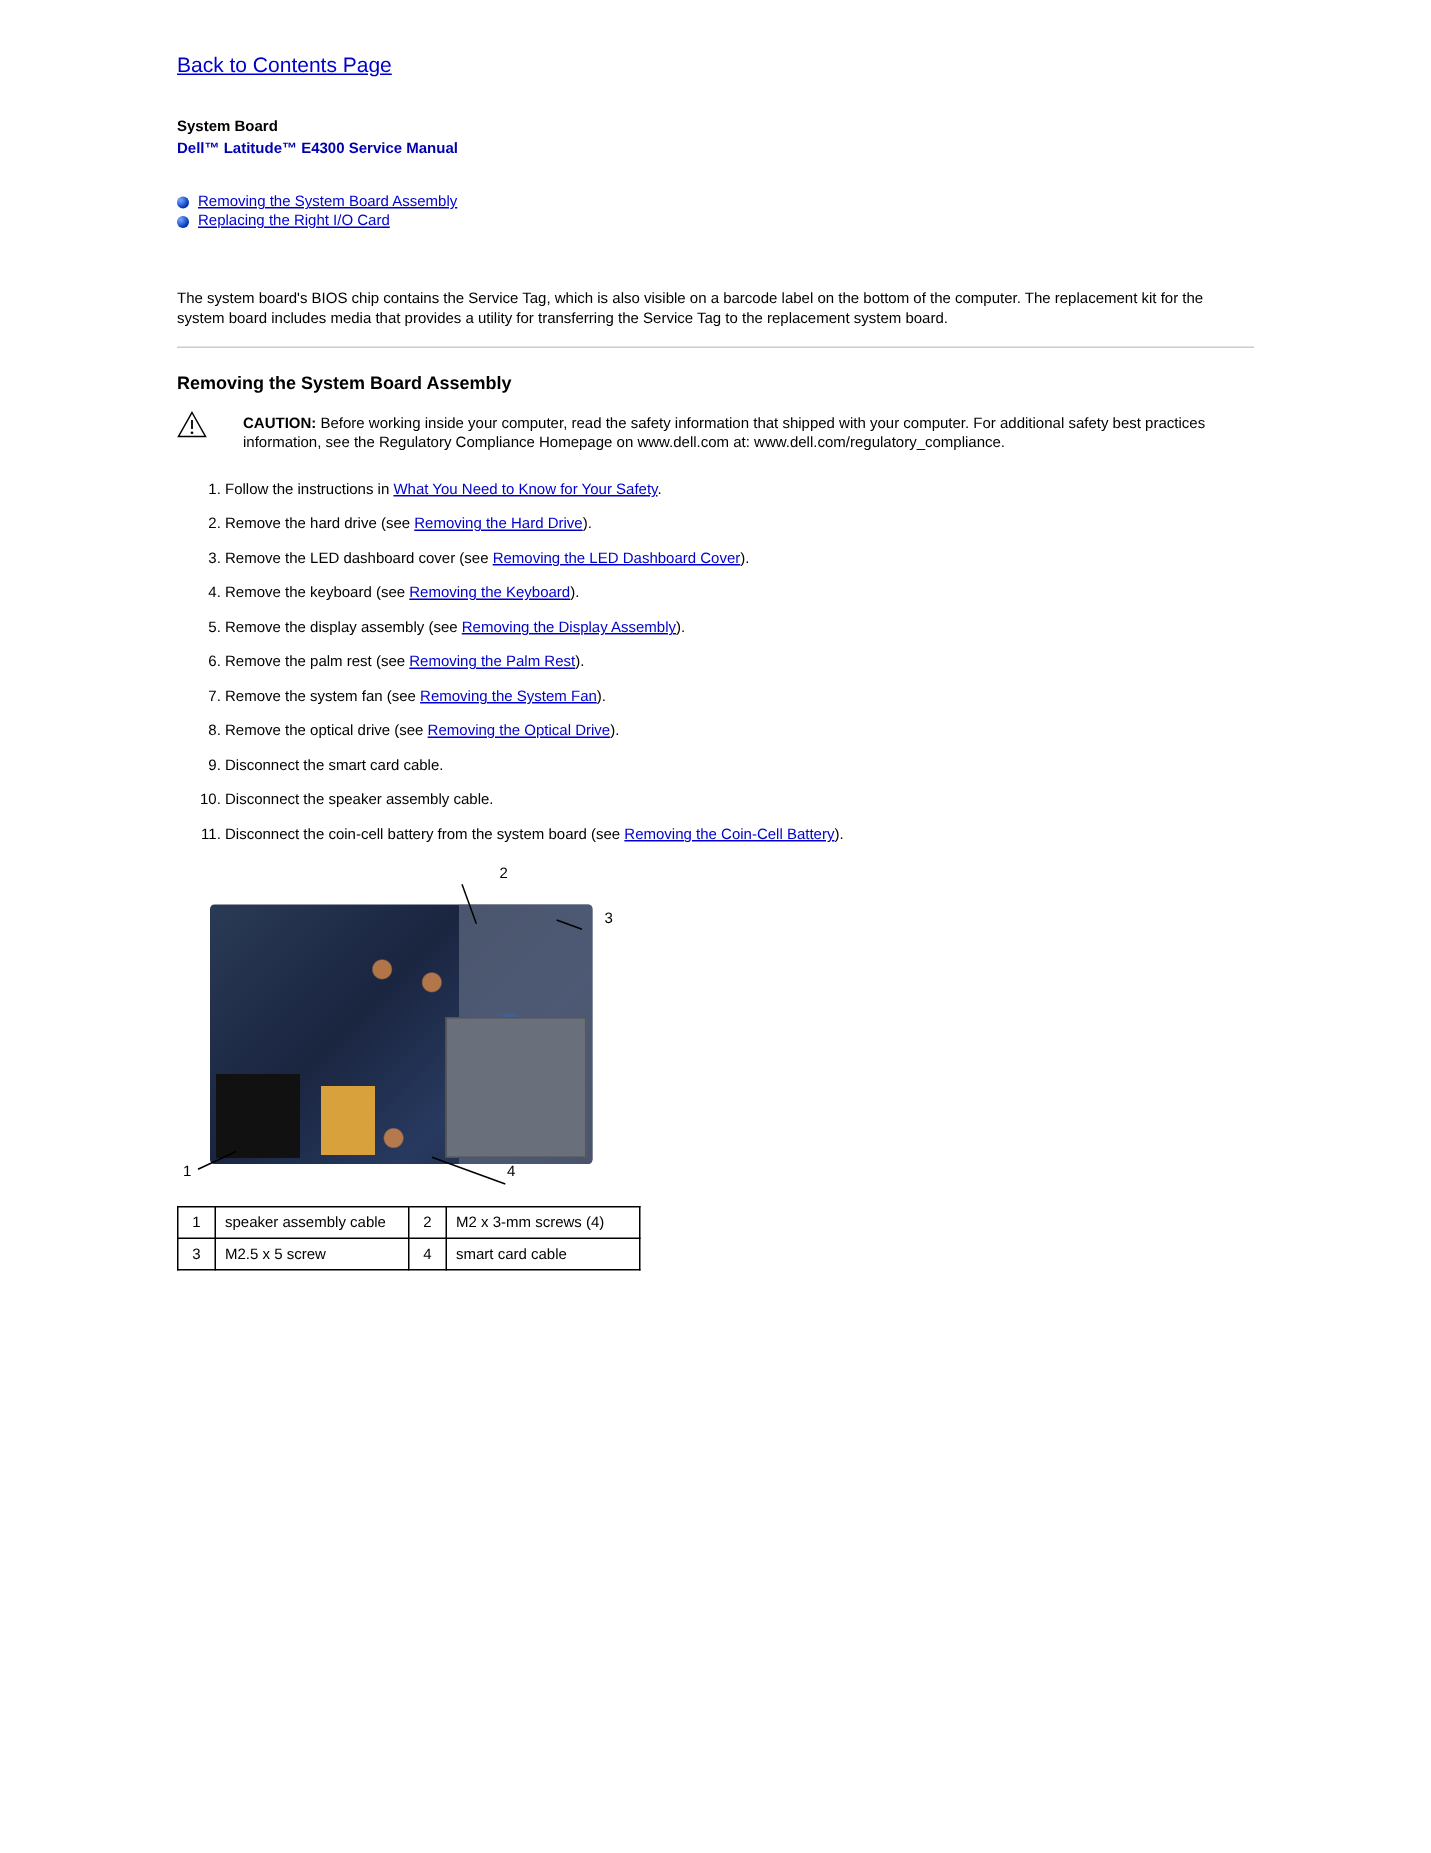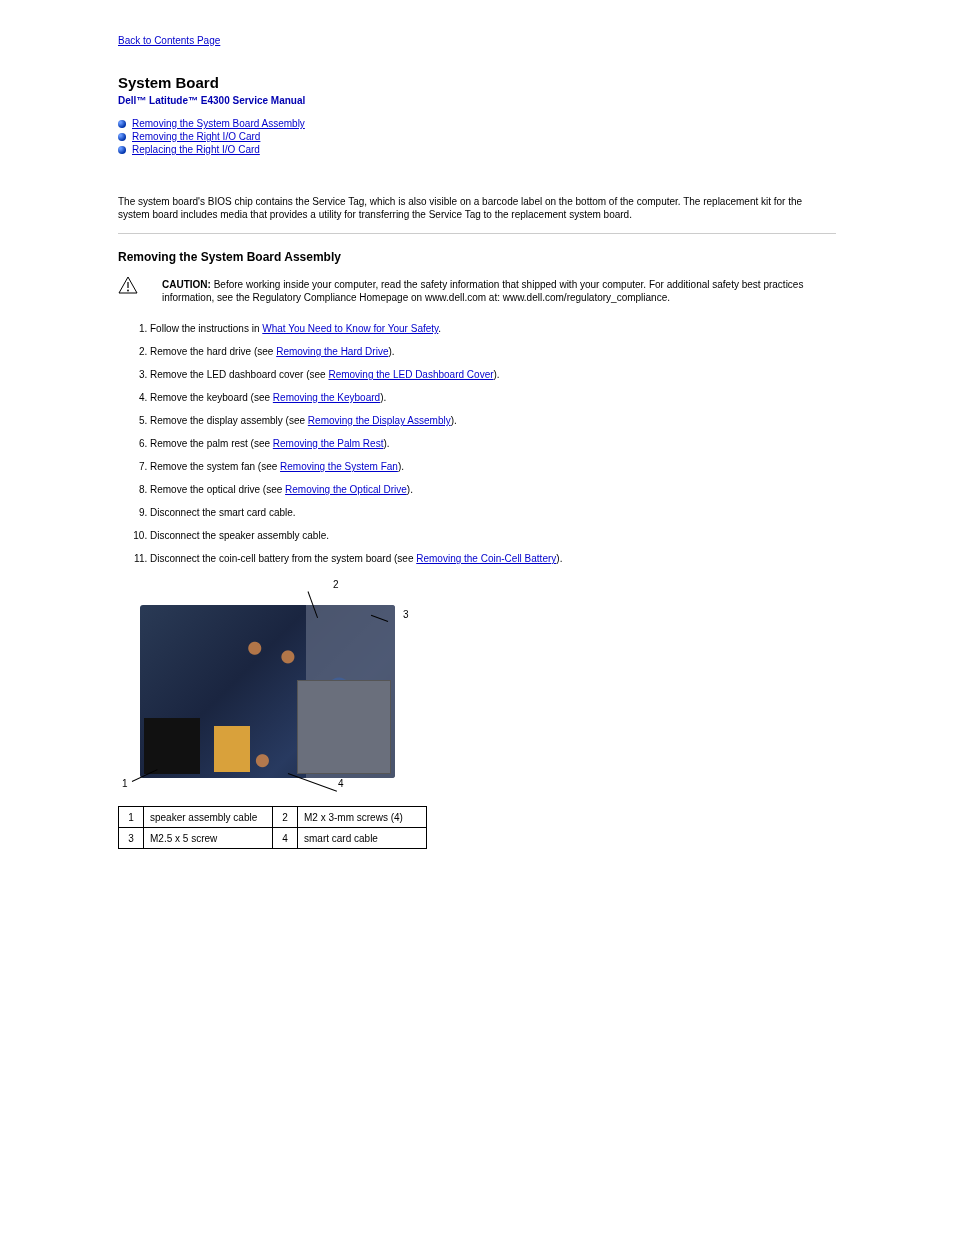--- a/index.html
+++ b/index.html
@@ -6,34 +6,34 @@
     font-family: Verdana, Arial, sans-serif;
     font-size: 10px;
     color: #000;
     margin: 0;
     padding: 35px 118px;
     background: #fff;
   }
   .back-link {
     color: #0000CC;
     text-decoration: underline;
-    font-size: 10px;
+    font-size: 14px;
     display: inline-block;
     margin-bottom: 28px;
   }
   h1.page-title {
-    font-size: 15px;
+    font-size: 10px;
     font-weight: bold;
     margin: 0 0 4px 0;
   }
   .manual-name {
     color: #0000B0;
     font-weight: bold;
     font-size: 10px;
-    margin-bottom: 12px;
+    margin-bottom: 24px;
   }
   .toc {
     list-style: none;
     padding: 0;
     margin: 0 0 40px 0;
   }
   .toc li {
     margin: 2px 0;
     padding-left: 14px;
     position: relative;
@@ -180,21 +180,20 @@
 
 
 
 <a href="#" class="back-link">Back to Contents Page</a>
 
 <h1 class="page-title">System Board</h1>
 <div class="manual-name">Dell™ Latitude™ E4300 Service Manual</div>
 
 <ul class="toc">
   <li><a href="#">Removing the System Board Assembly</a></li>
-  <li><a href="#">Removing the Right I/O Card</a></li>
   <li><a href="#">Replacing the Right I/O Card</a></li>
 </ul>
 
 <div class="step">The system board's BIOS chip contains the Service Tag, which is also visible on a barcode label on the bottom of the computer. The replacement kit for the system board includes media that provides a utility for transferring the Service Tag to the replacement system board.</div>
 
 <hr class="sep">
 
 <h2 class="section-title">Removing the System Board Assembly</h2>
 
 <div class="caution-row">

